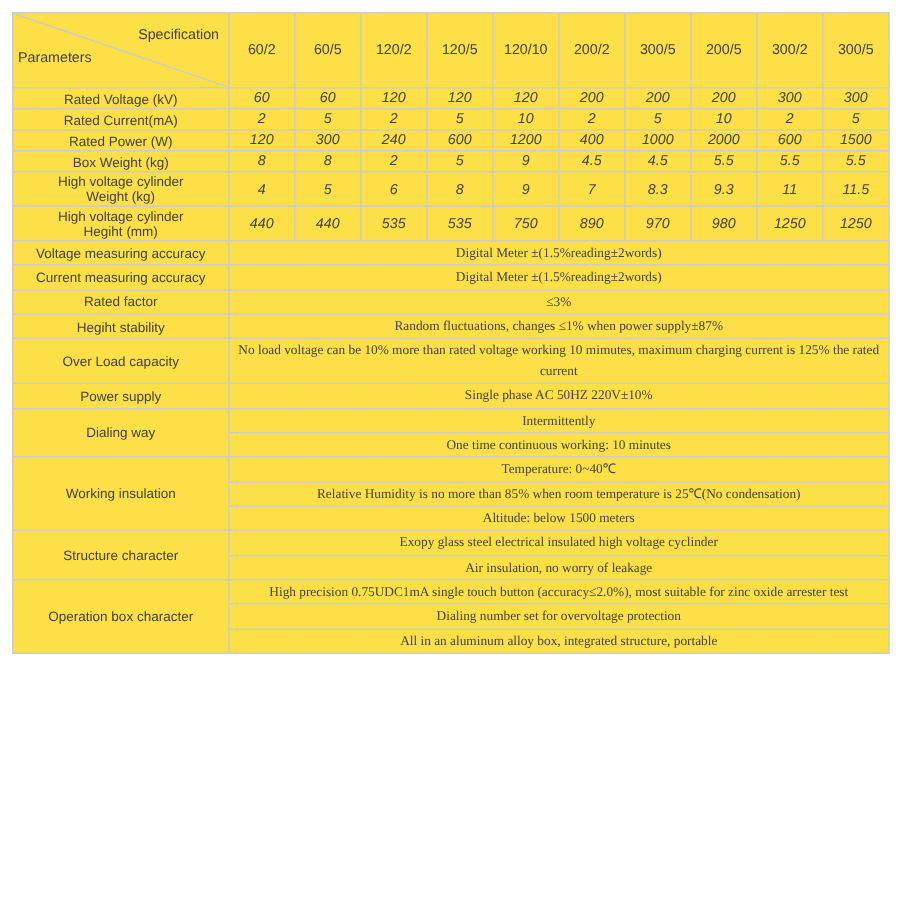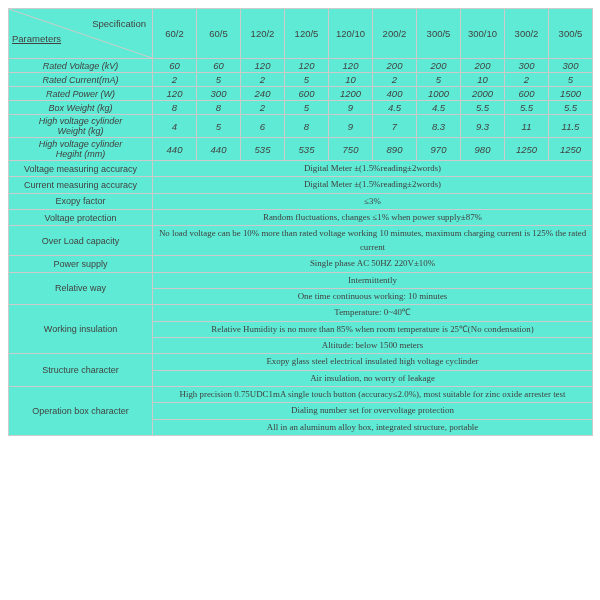--- a/index.html
+++ b/index.html
@@ -7,46 +7,46 @@
     width:600px;height:600px;
     font-family:"Liberation Sans",sans-serif;
     color:#424242;
     -webkit-font-smoothing:antialiased;
   }
   table{
     border-collapse:collapse;
     table-layout:fixed;
     width:584px;height:414px;
     margin:8px;
-    background:#5eead4;
+    background:#fde047;
   }
   th,td{
     border:1px solid #cccccc;
     font-weight:400;
     text-align:center;
     vertical-align:middle;
     padding:1px 2px;
     font-size:9.5px;
     color:#424242;
     overflow:hidden;
   }
   thead tr{height:50px;}
   th.col-h{font-size:9.5px;}
-  td.label{font-size:9px;padding:1px 17px;font-style:italic;}
+  td.label{font-size:9px;padding:1px 17px;}
   td.group-label{font-size:9px;padding:1px 3px;}
   td.value{font-size:9.5px;font-style:italic;}
   td.merged{font-size:8.9px;padding:1px 4px;line-height:1.5;font-family:Liberation Serif, serif;}
   
   th.diag{position:relative;padding:0;}
   th.diag svg{position:absolute;left:0;top:0;width:100%;height:100%;display:block;}
   th.diag .diag-top{
     position:absolute;top:9px;right:6px;font-size:9.5px;color:#424242;
   }
   th.diag .diag-bottom{
-    position:absolute;top:24px;left:3px;font-size:9.5px;color:#424242;text-decoration:underline;
+    position:absolute;top:24px;left:3px;font-size:9.5px;color:#424242;
   }
 </style>
 </head>
 <body>
 
 <table>
   <colgroup>
     <col style="width:144px">
     <col style="width:44px">
       <col style="width:44px">
@@ -69,21 +69,21 @@
         <span class="diag-bottom">Parameters</span>
       </th>
 
     <th class="col-h">60/2</th>
         <th class="col-h">60/5</th>
         <th class="col-h">120/2</th>
         <th class="col-h">120/5</th>
         <th class="col-h">120/10</th>
         <th class="col-h">200/2</th>
         <th class="col-h">300/5</th>
-        <th class="col-h">300/10</th>
+        <th class="col-h">200/5</th>
         <th class="col-h">300/2</th>
         <th class="col-h">300/5</th>
       </tr>
   </thead>
   <tbody id="table-body">
 
   <tr>
         <td class="label">Rated Voltage (kV)</td>
         <td class="value">60</td>
         <td class="value">60</td>
@@ -163,37 +163,37 @@
       </tr>
       <tr>
         <td class="group-label" rowspan="1">Voltage measuring accuracy</td>
         <td class="merged" colspan="10">Digital Meter ±(1.5%reading±2words)</td>
       </tr>
       <tr>
         <td class="group-label" rowspan="1">Current measuring accuracy</td>
         <td class="merged" colspan="10">Digital Meter ±(1.5%reading±2words)</td>
       </tr>
       <tr>
-        <td class="group-label" rowspan="1">Exopy factor</td>
+        <td class="group-label" rowspan="1">Rated factor</td>
         <td class="merged" colspan="10">≤3%</td>
       </tr>
       <tr>
-        <td class="group-label" rowspan="1">Voltage protection</td>
+        <td class="group-label" rowspan="1">Hegiht stability</td>
         <td class="merged" colspan="10">Random fluctuations, changes ≤1% when power supply±87%</td>
       </tr>
       <tr>
         <td class="group-label" rowspan="1">Over Load capacity</td>
         <td class="merged" colspan="10">No load voltage can be 10% more than rated voltage working 10 mimutes, maximum charging current is 125% the rated current</td>
       </tr>
       <tr>
         <td class="group-label" rowspan="1">Power supply</td>
         <td class="merged" colspan="10">Single phase AC 50HZ 220V±10%</td>
       </tr>
       <tr>
-        <td class="group-label" rowspan="2">Relative way</td>
+        <td class="group-label" rowspan="2">Dialing way</td>
         <td class="merged" colspan="10">Intermittently</td>
       </tr>
       <tr>
         <td class="merged" colspan="10">One time continuous working: 10 minutes</td>
       </tr>
       <tr>
         <td class="group-label" rowspan="3">Working insulation</td>
         <td class="merged" colspan="10">Temperature: 0~40℃</td>
       </tr>
       <tr>

